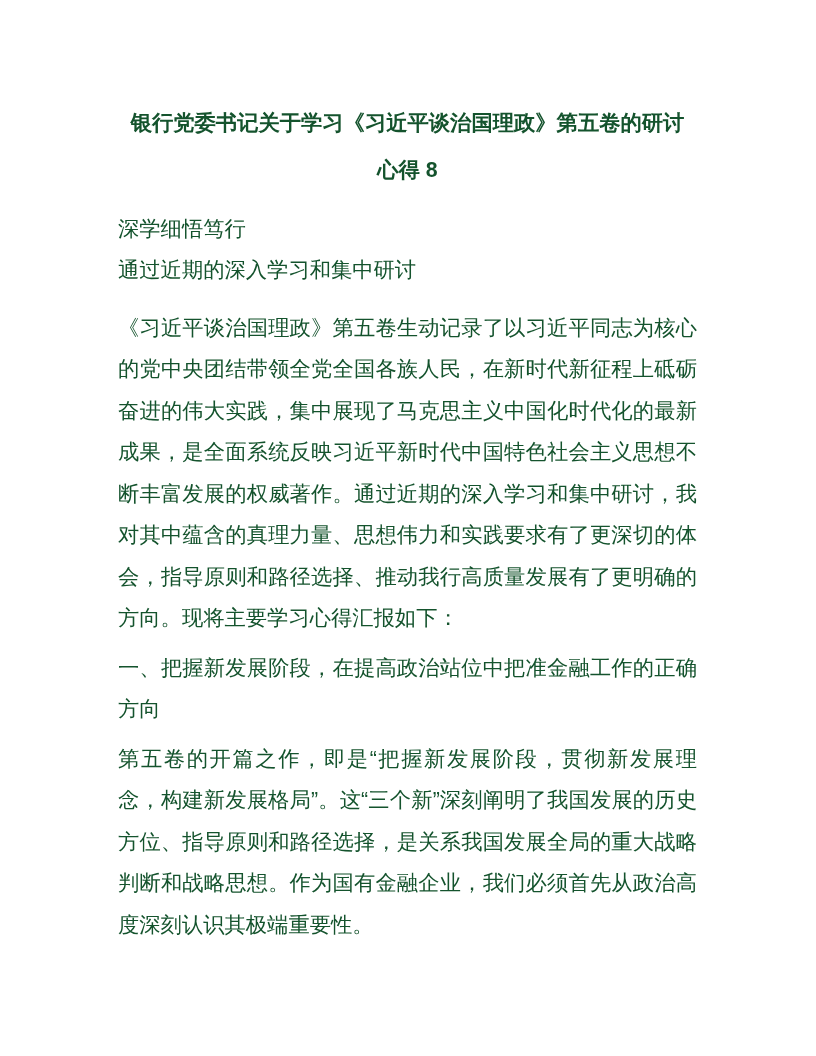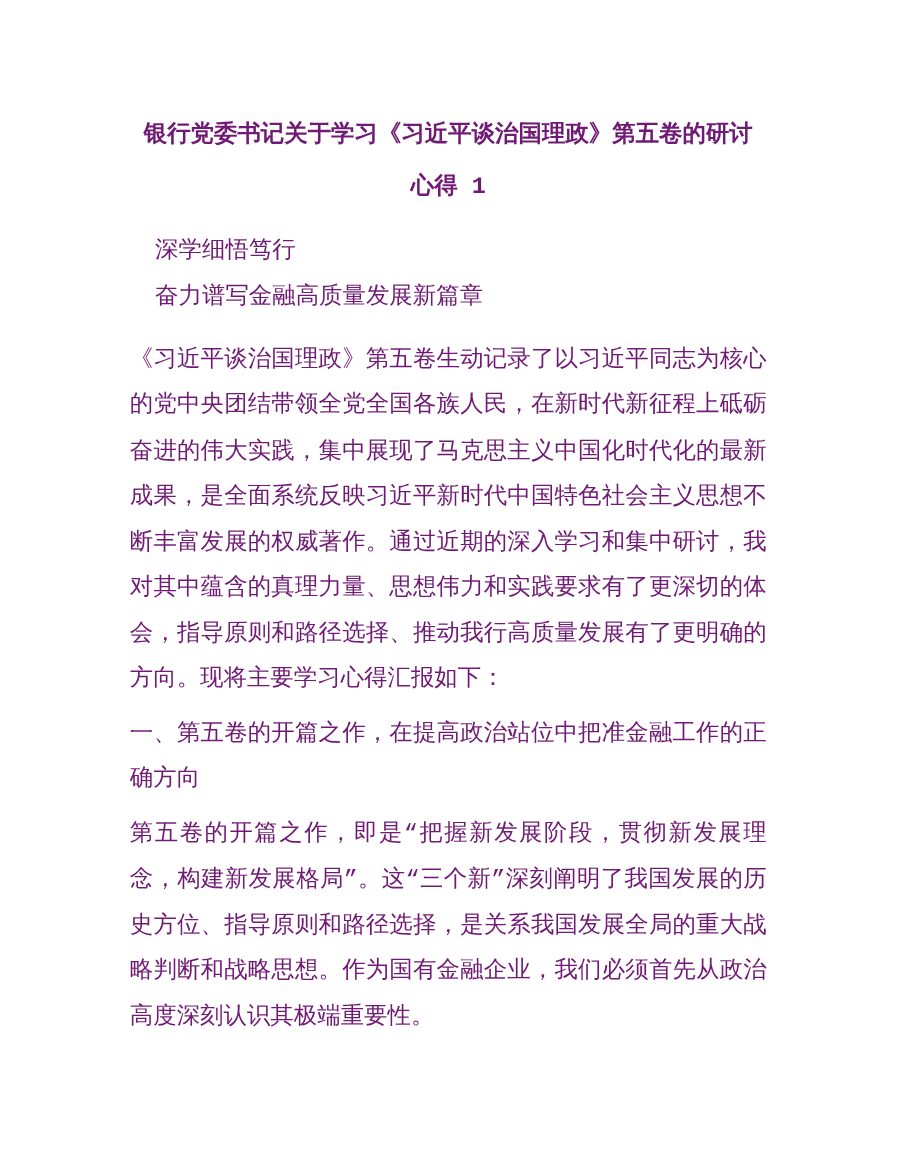--- a/index.html
+++ b/index.html
@@ -6,40 +6,39 @@
     margin: 0;
     padding: 0;
     background: #ffffff;
   }
   .page {
     position: relative;
     width: 816px;
     height: 1033px;
     background: #ffffff;
     overflow: hidden;
-    font-family: Liberation Mono, monospace;
-    color: #701a75;
+    font-family: Liberation Sans, sans-serif;
+    color: #14532d;
     box-sizing: border-box;
   }
   .content {
     box-sizing: border-box;
     padding: 86px 119px 0 118px;
   }
   .doc-title {
     font-size: 21.3px;
     font-weight: bold;
     line-height: 47px;
     text-align: center;
   }
   .doc-title .title-line {
     display: block;
   }
   .subtitle-block {
     margin-top: 8px;
-    margin-left: 23px;
   }
   .subtitle-line {
     font-size: 21.3px;
     line-height: 41.5px;
     text-align: left;
   }
   .para {
     font-size: 21.3px;
     line-height: 41.5px;
     text-align: justify;
@@ -58,28 +57,28 @@
   }
 </style>
 </head>
 <body>
 
 <div class="page">
   <div class="content">
 
     <h1 class="doc-title">
       <span class="title-line">银行党委书记关于学习《习近平谈治国理政》第五卷的研讨</span>
-      <span class="title-line">心得 1</span>
+      <span class="title-line">心得 8</span>
     </h1>
 
     <div class="subtitle-block">
       <div class="subtitle-line">深学细悟笃行</div>
-      <div class="subtitle-line">奋力谱写金融高质量发展新篇章</div>
+      <div class="subtitle-line">通过近期的深入学习和集中研讨</div>
     </div>
 
     <p class="para">《习近平谈治国理政》第五卷生动记录了以习近平同志为核心的党中央团结带领全党全国各族人民，在新时代新征程上砥砺奋进的伟大实践，集中展现了马克思主义中国化时代化的最新成果，是全面系统反映习近平新时代中国特色社会主义思想不断丰富发展的权威著作。通过近期的深入学习和集中研讨，我对其中蕴含的真理力量、思想伟力和实践要求有了更深切的体会，指导原则和路径选择、推动我行高质量发展有了更明确的方向。现将主要学习心得汇报如下：</p>
 
-    <p class="section-heading">一、第五卷的开篇之作，在提高政治站位中把准金融工作的正确方向</p>
+    <p class="section-heading">一、把握新发展阶段，在提高政治站位中把准金融工作的正确方向</p>
 
     <p class="para para-2">第五卷的开篇之作，即是“把握新发展阶段，贯彻新发展理念，构建新发展格局”。这“三个新”深刻阐明了我国发展的历史方位、指导原则和路径选择，是关系我国发展全局的重大战略判断和战略思想。作为国有金融企业，我们必须首先从政治高度深刻认识其极端重要性。</p>
 
   </div>
 </div>
 
 </body></html>

